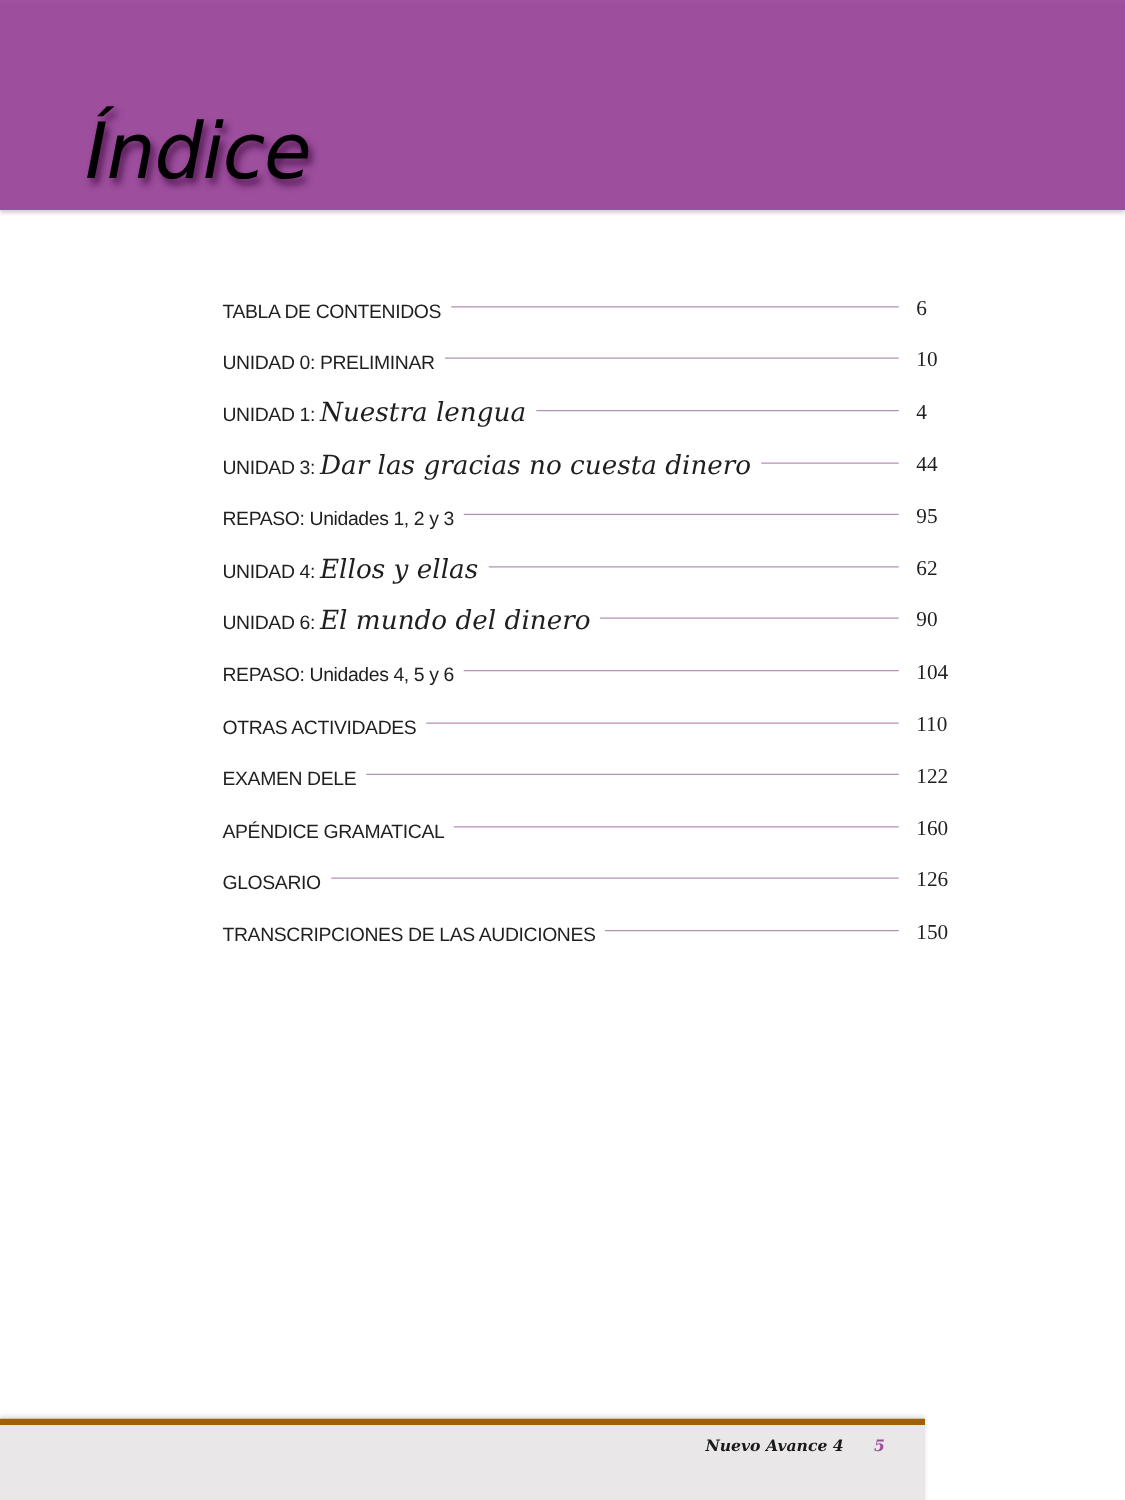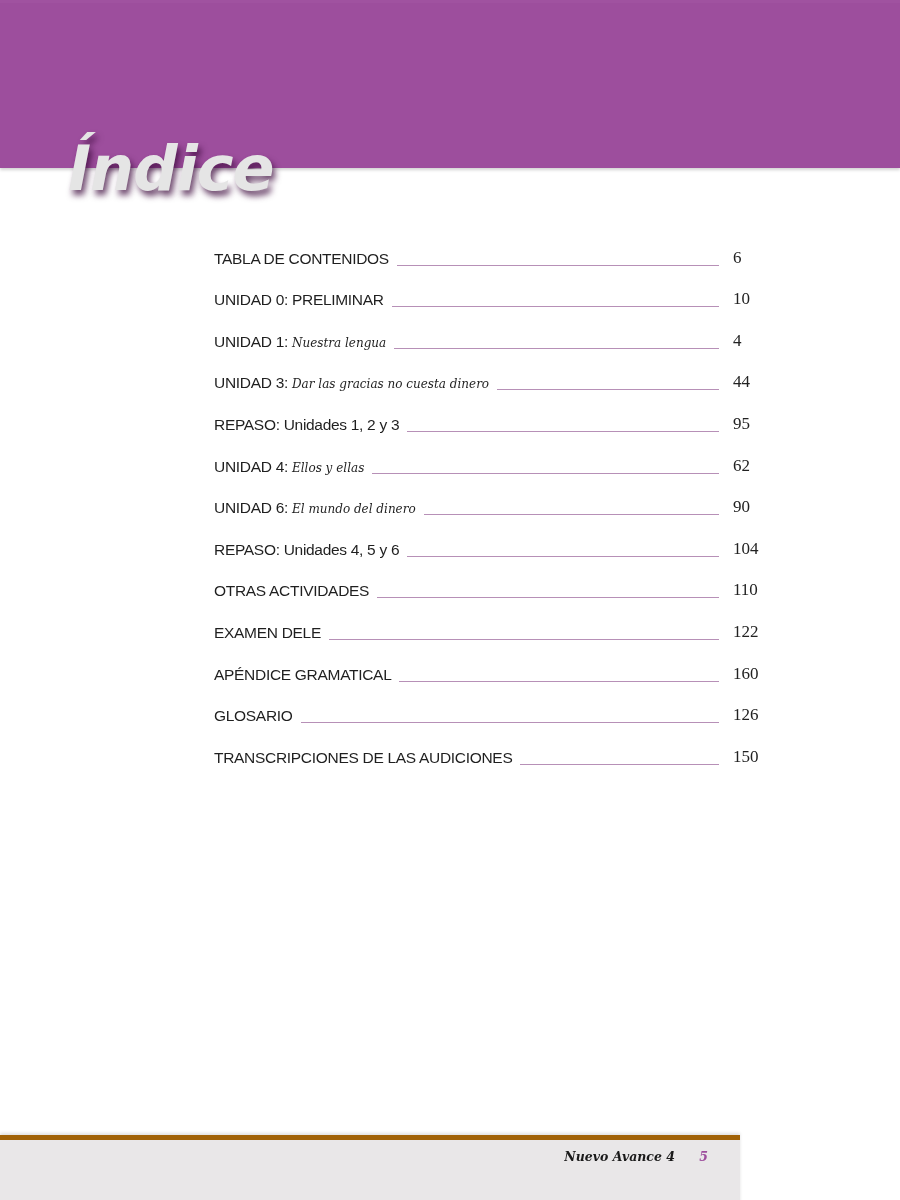--- a/index.html
+++ b/index.html
@@ -13,42 +13,41 @@
     background: #9d4e9d;
     box-shadow: 0 2px 3px rgba(0,0,0,0.18);
   }
   .header-topline {
     position: absolute; left: 0; top: 0; width: 900px; height: 3px;
     background: #a052a0;
   }
   .header-title {
     position: absolute; left: 68px; top: 86px;
     font-family: "DejaVu Sans", sans-serif;
-    font-weight: bold; font-style: italic;
+    font-weight: normal; font-style: italic;
     font-size: 62px; line-height: 70px;
-    color: #e5e5e5;
+    color: #000000;
     letter-spacing: -1px;
     text-shadow: 3px 5px 6px rgba(60,10,60,0.75);
-    margin-top: 48px;
   }
   .toc {
     position: absolute; left: 178px; top: 226px; width: 600px;
   }
   .toc-row {
     position: relative; height: 41.6px;
-    display: flex; align-items: flex-end; margin-left: 36px;
+    display: flex; align-items: center;
   }
   .toc-label {
     font-family: "Liberation Sans", sans-serif;
     font-size: 15.5px; color: #1f1f1f;
     white-space: nowrap; letter-spacing: -0.3px;
   }
   .toc-label .it {
     font-family: "DejaVu Serif", serif;
-    font-style: italic; font-size: 12px; letter-spacing: 0;
+    font-style: italic; font-size: 21px; letter-spacing: 0;
   }
   .toc-leader {
     flex: 1 1 auto;
     margin-left: 8px;
     height: 1px;
     border-bottom: 1.5px solid #b790b7;
     transform: translateY(-2px);
     margin-right: 14px;
     max-width: 100%;
   }

